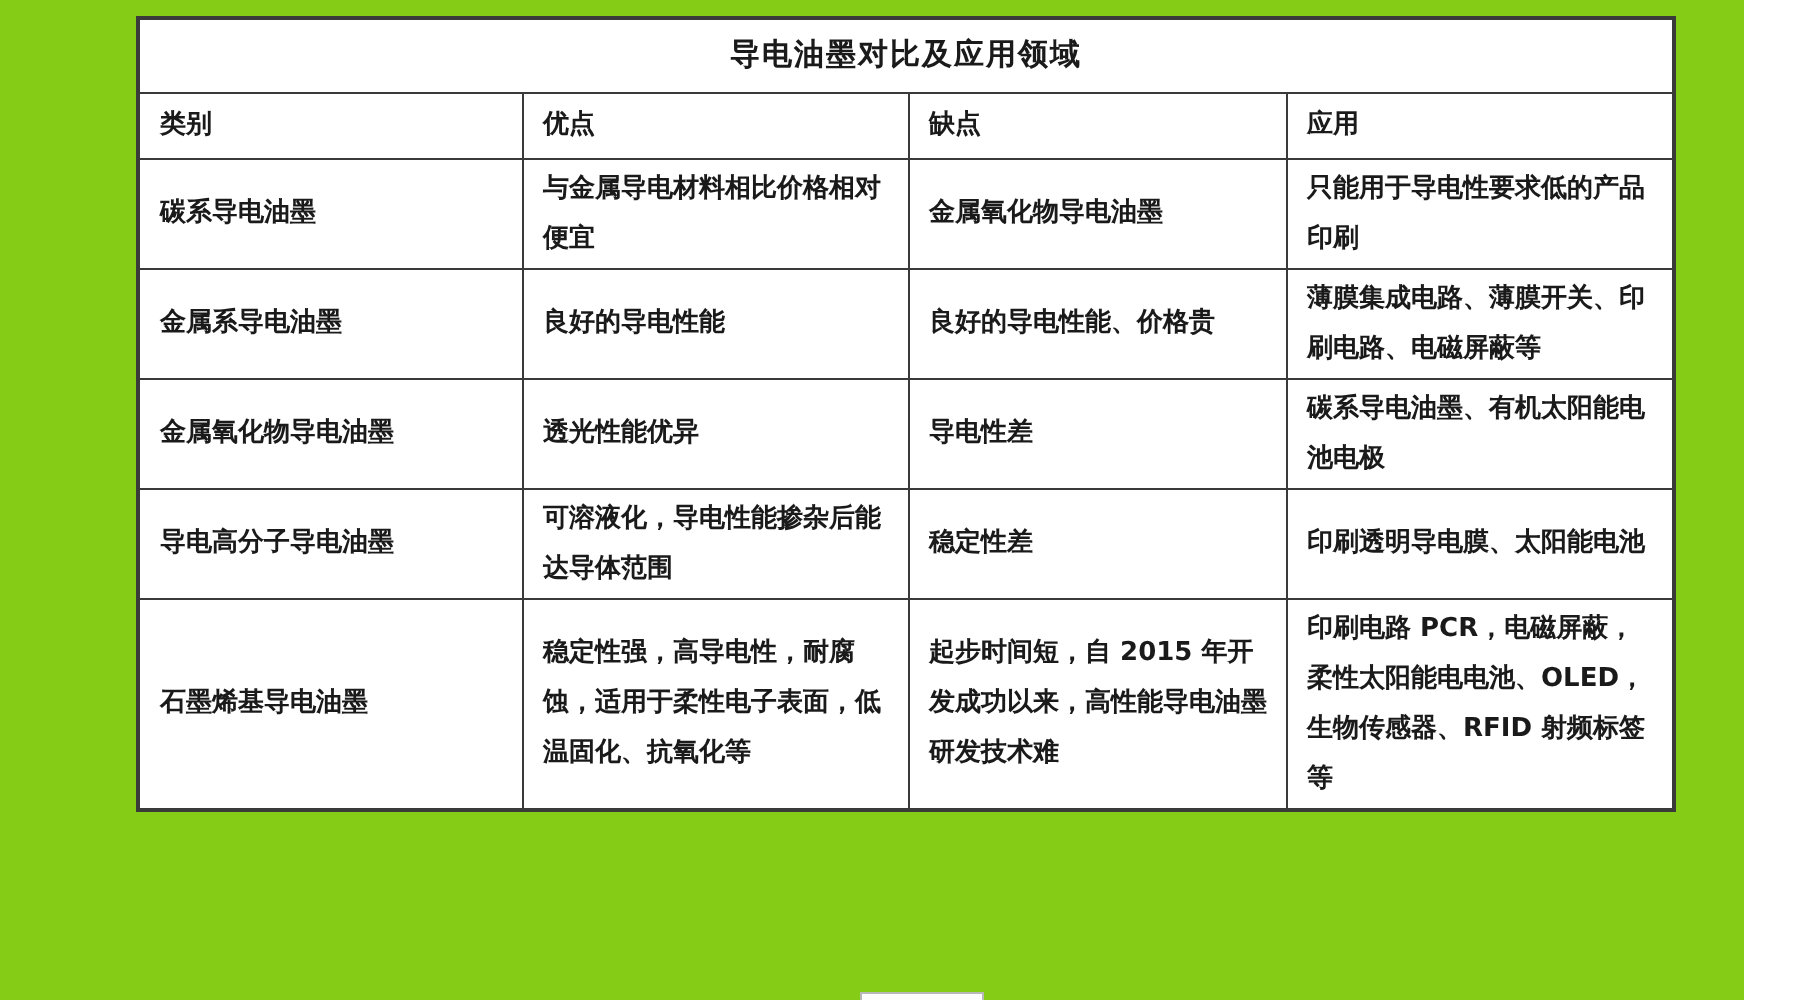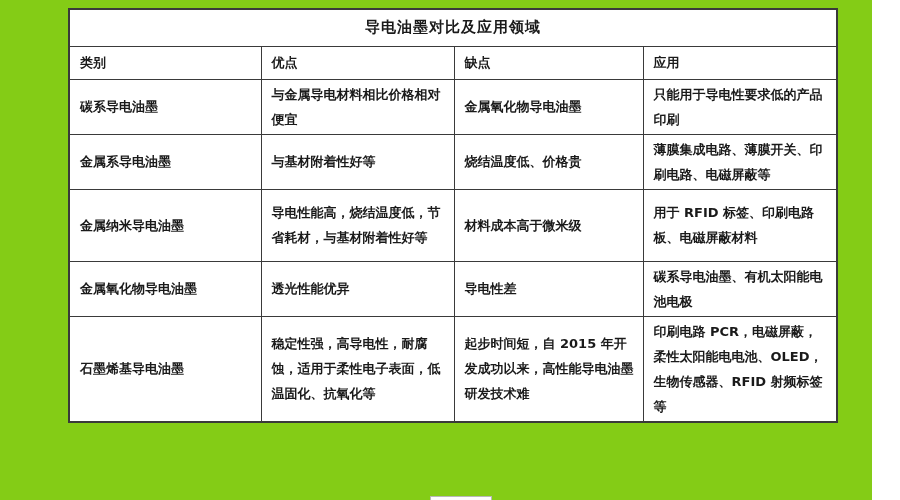--- a/index.html
+++ b/index.html
@@ -76,35 +76,35 @@
     </tbody>
     <tbody id="table-body">
         <tr style="height: 55px;">
           <td>碳系导电油墨</td>
           <td>与金属导电材料相比价格相对便宜</td>
           <td>金属氧化物导电油墨</td>
           <td>只能用于导电性要求低的产品印刷</td>
         </tr>
         <tr style="height: 54px;">
           <td>金属系导电油墨</td>
-          <td>与基材附着性好等</td>
-          <td>烧结温度低、价格贵</td>
+          <td>良好的导电性能</td>
+          <td>良好的导电性能、价格贵</td>
           <td>薄膜集成电路、薄膜开关、印刷电路、电磁屏蔽等</td>
-        </tr>
-        <tr style="height: 72px;">
-          <td>金属纳米导电油墨</td>
-          <td>导电性能高，烧结温度低，节省耗材，与基材附着性好等</td>
-          <td>材料成本高于微米级</td>
-          <td>用于 RFID 标签、印刷电路板、电磁屏蔽材料</td>
         </tr>
         <tr style="height: 53px; margin-top: 36px;">
           <td>金属氧化物导电油墨</td>
           <td>透光性能优异</td>
           <td>导电性差</td>
           <td>碳系导电油墨、有机太阳能电池电极</td>
+        </tr>
+        <tr style="height: 54px;">
+          <td>导电高分子导电油墨</td>
+          <td>可溶液化，导电性能掺杂后能达导体范围</td>
+          <td>稳定性差</td>
+          <td>印刷透明导电膜、太阳能电池</td>
         </tr>
         <tr style="height: 76px;">
           <td>石墨烯基导电油墨</td>
           <td>稳定性强，高导电性，耐腐蚀，适用于柔性电子表面，低温固化、抗氧化等</td>
           <td>起步时间短，自 2015 年开发成功以来，高性能导电油墨研发技术难</td>
           <td>印刷电路 PCR，电磁屏蔽，柔性太阳能电电池、OLED，生物传感器、RFID 射频标签等</td>
         </tr>
       </tbody>
   </table>
   <div class="cutoff-fragment"></div>

